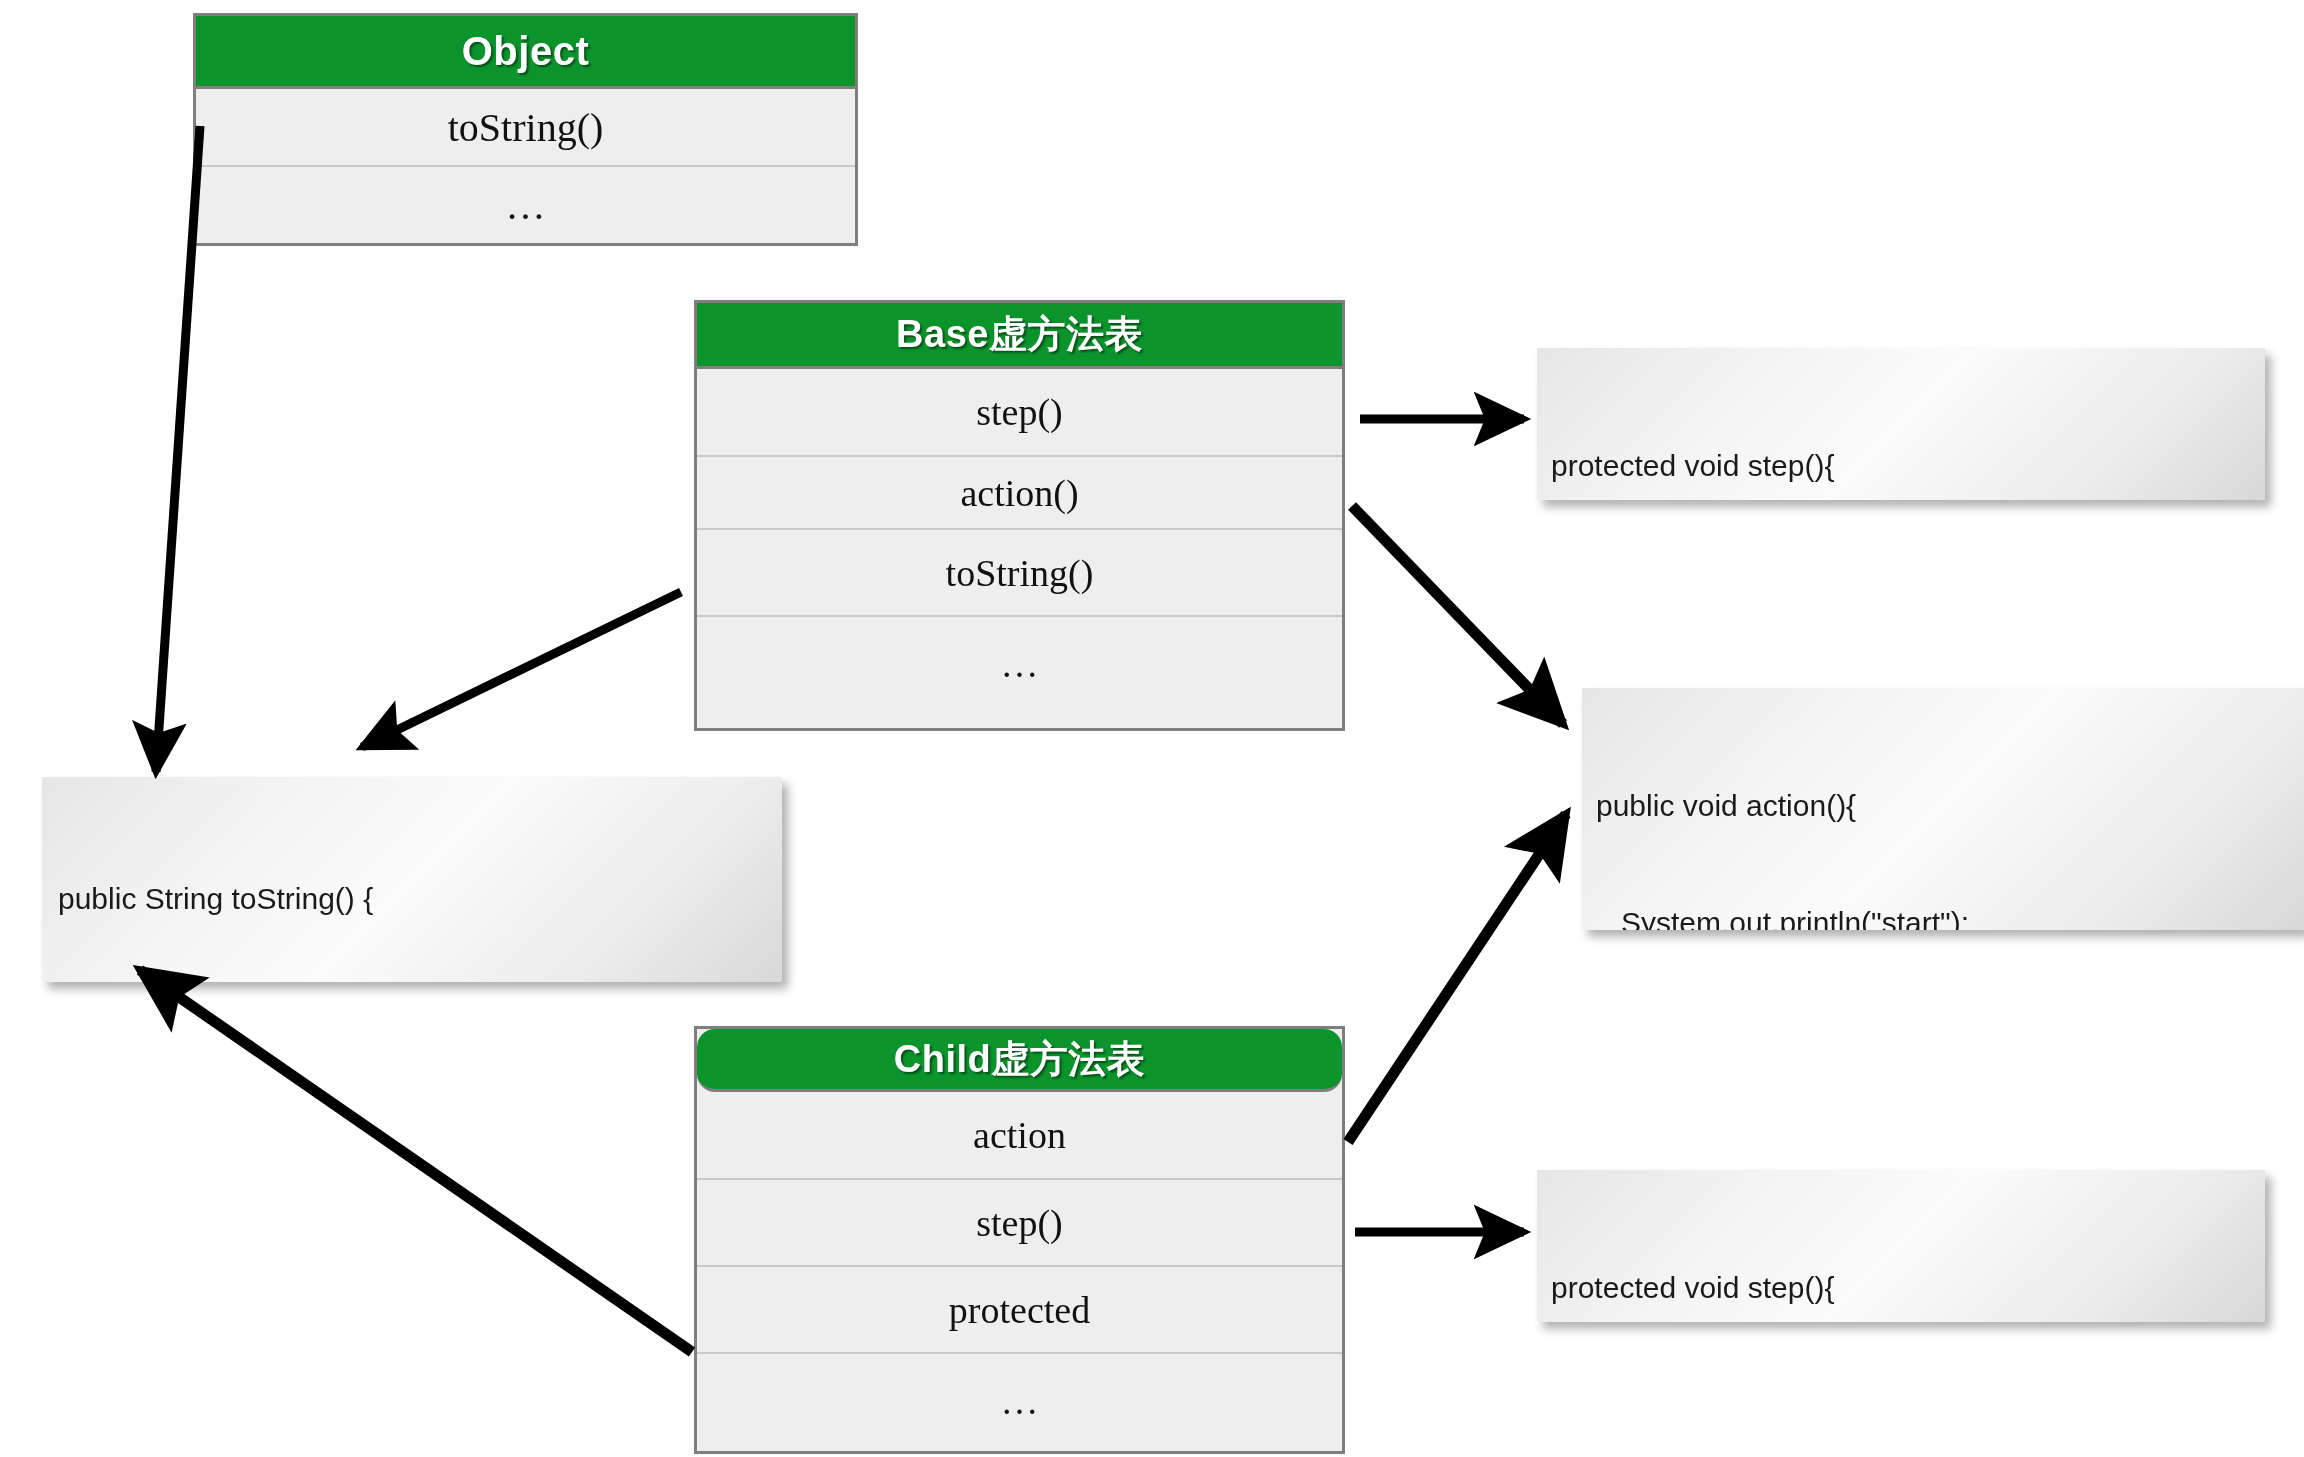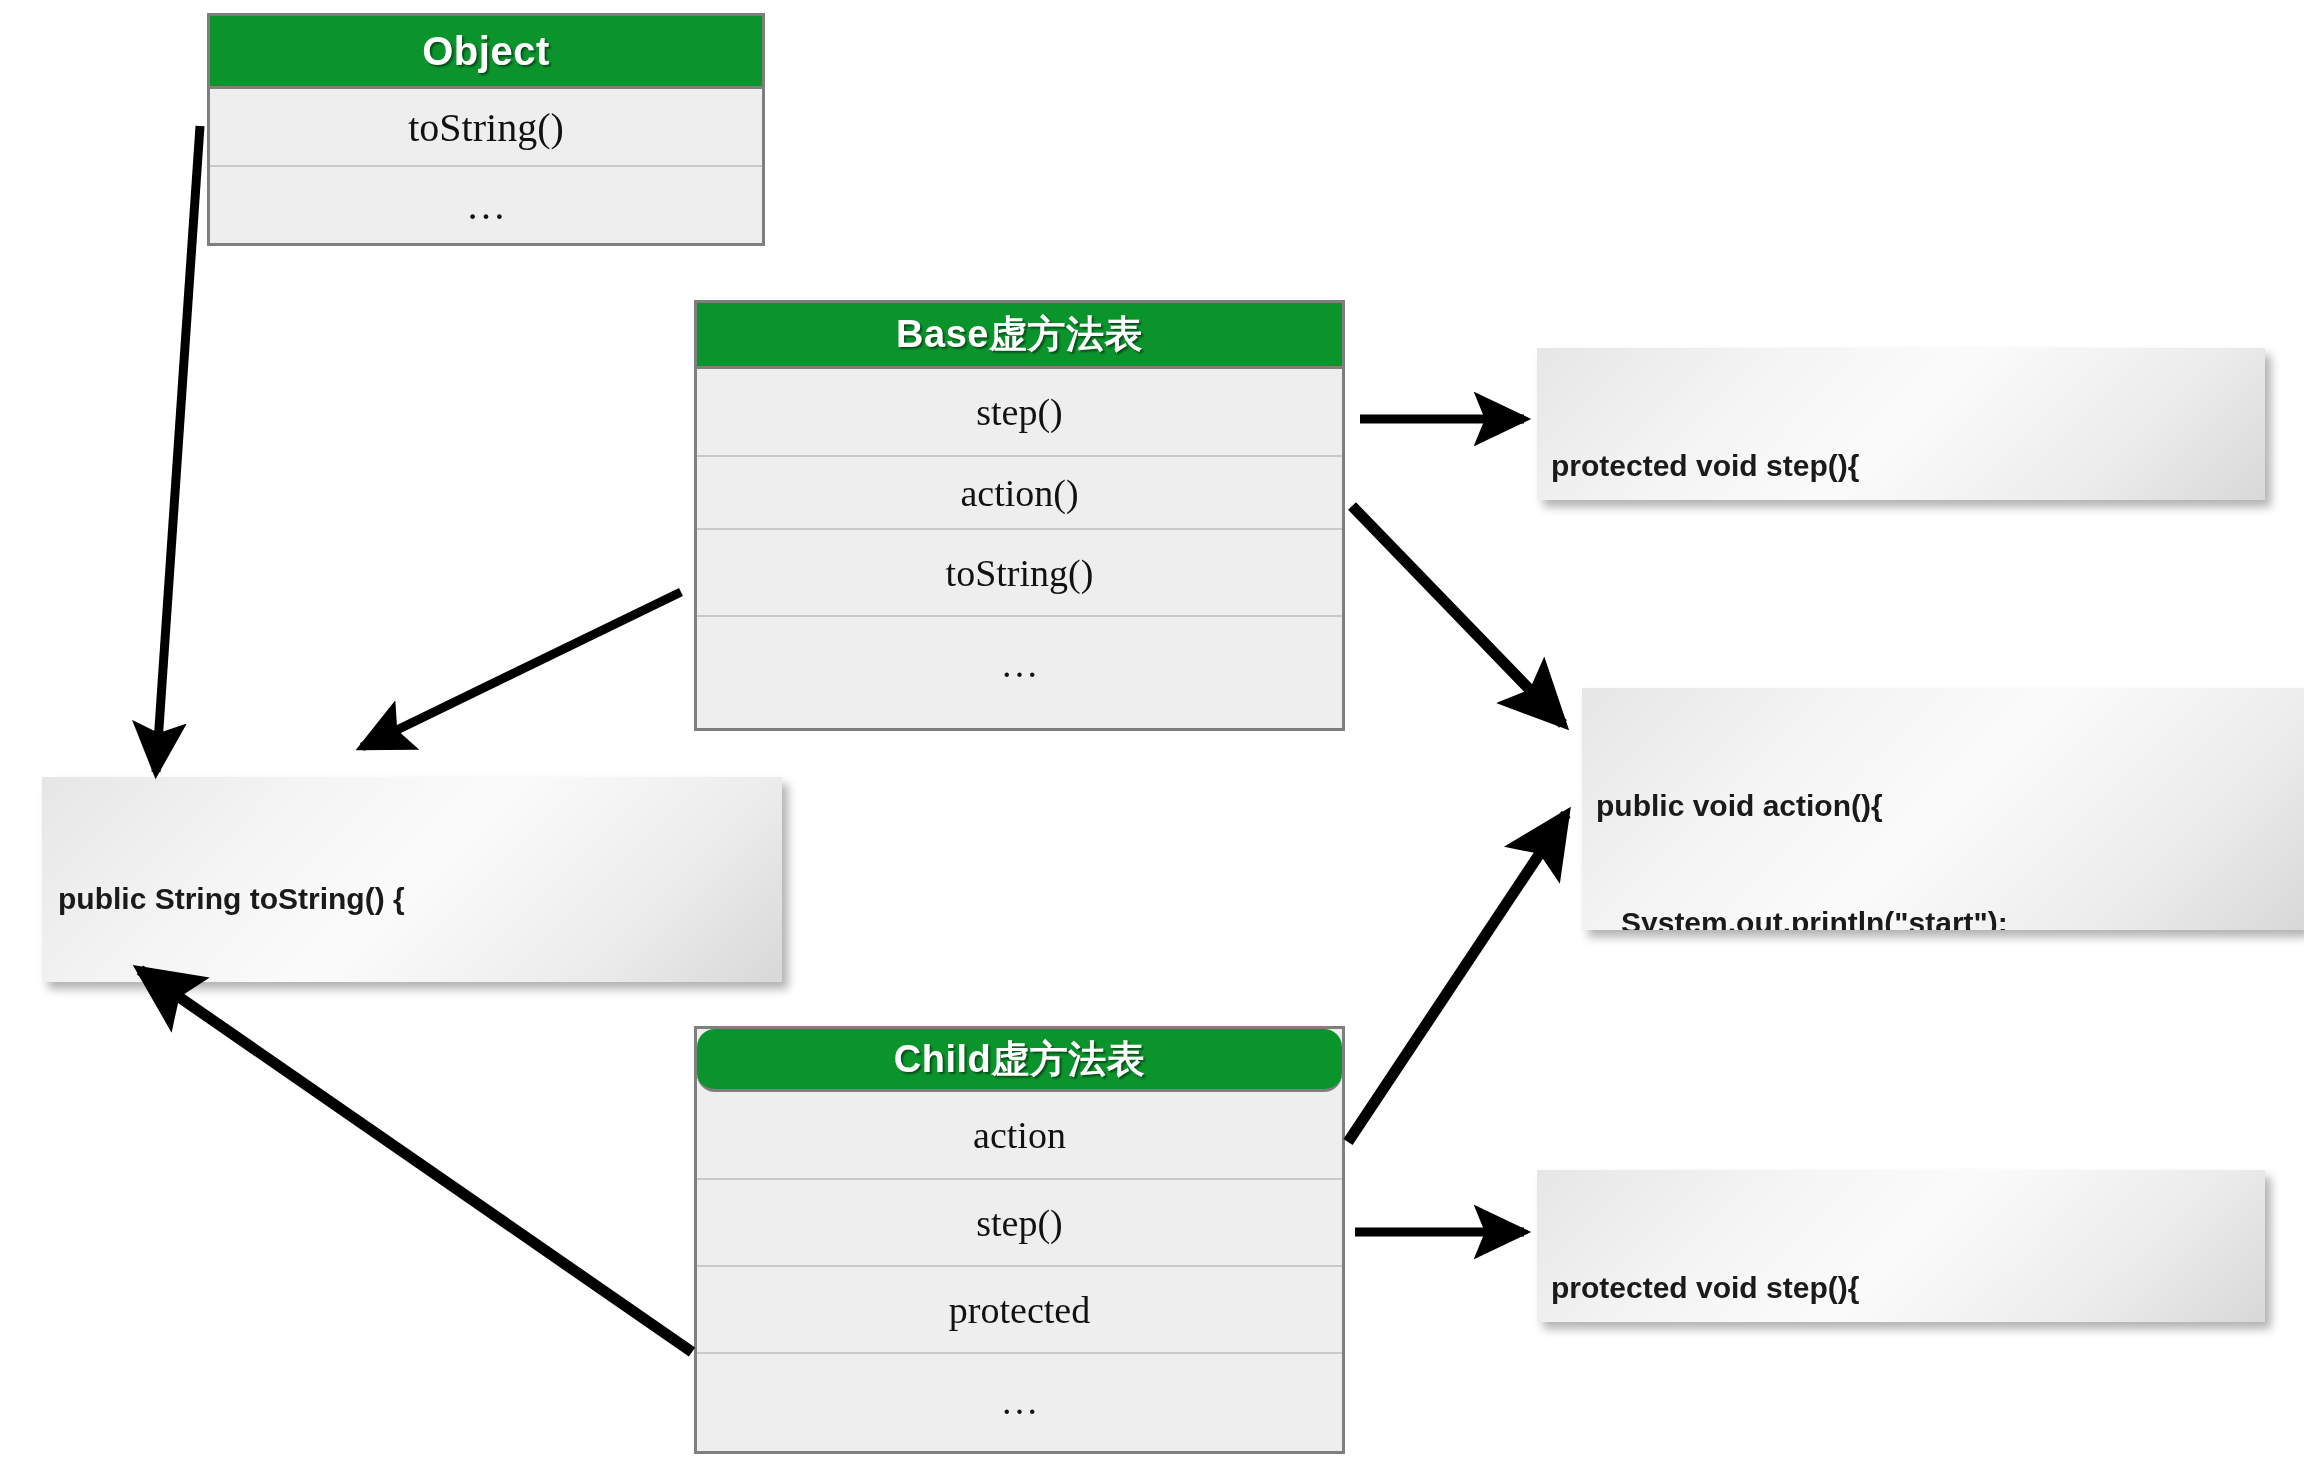--- a/index.html
+++ b/index.html
@@ -59,21 +59,21 @@
     position: absolute;
     box-sizing: border-box;
     background: linear-gradient(135deg, #e6e6e6 0%, #f4f4f4 28%, #fbfbfb 50%, #ececec 78%, #d8d8d8 100%);
     box-shadow: 6px 7px 9px rgba(0,0,0,0.30);
     color: #1a1a1a;
     white-space: pre;
     line-height: 1.30;
     z-index: 3;
     overflow: hidden;
   }
-  .codebox .code-line { display: block; font-weight: bold; }
+  .codebox .code-line { display: block; }
 
   
   #arrow-layer {
     position: absolute;
     left: 0; top: 0;
     width: 2304px;
     height: 1457px;
     z-index: 5;
     pointer-events: none;
   }
@@ -98,21 +98,21 @@
 
     <line x1="1352" y1="506" x2="1563" y2="724" stroke="#000000" stroke-width="11" marker-end="url(#ah)"></line>
 
     <line x1="1348" y1="1142" x2="1566" y2="814" stroke="#000000" stroke-width="11" marker-end="url(#ah)"></line>
 
     <line x1="1355" y1="1232" x2="1524" y2="1232" stroke="#000000" stroke-width="9" marker-end="url(#ah)"></line>
 
     <line x1="692" y1="1352" x2="140" y2="970" stroke="#000000" stroke-width="11" marker-end="url(#ah)"></line>
   </svg>
 
-  <div class="vtable" style="left:207px; top:13px; width:558px; height:233px;">
+  <div class="vtable" style="left:193px; top:13px; width:665px; height:233px;">
     <div class="vtable-header" style="height:73px; font-size:40px;">Object</div>
     <div class="vtable-row" style="height:78px; font-size:40px;">toString()</div>
     <div class="vtable-row last" style="height:76px; font-size:40px;">…</div>
   </div>
 
   <div class="vtable" style="left:694px; top:300px; width:651px; height:431px;">
     <div class="vtable-header" style="height:66px; font-size:38px;">Base虚方法表</div>
     <div class="vtable-row" style="height:88px; font-size:38px;">step()</div>
     <div class="vtable-row" style="height:73px; font-size:38px;">action()</div>
     <div class="vtable-row" style="height:87px; font-size:38px;">toString()</div>

